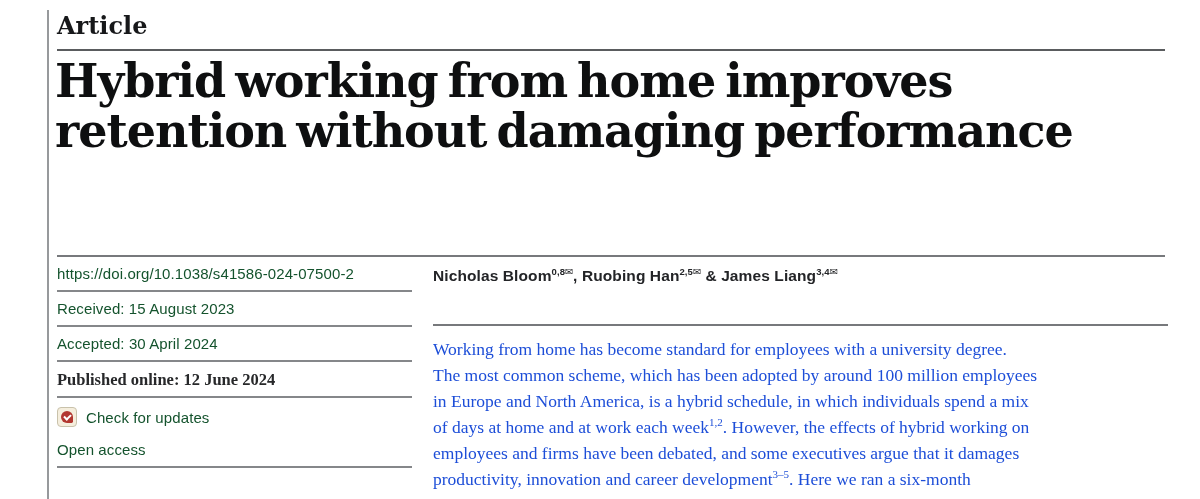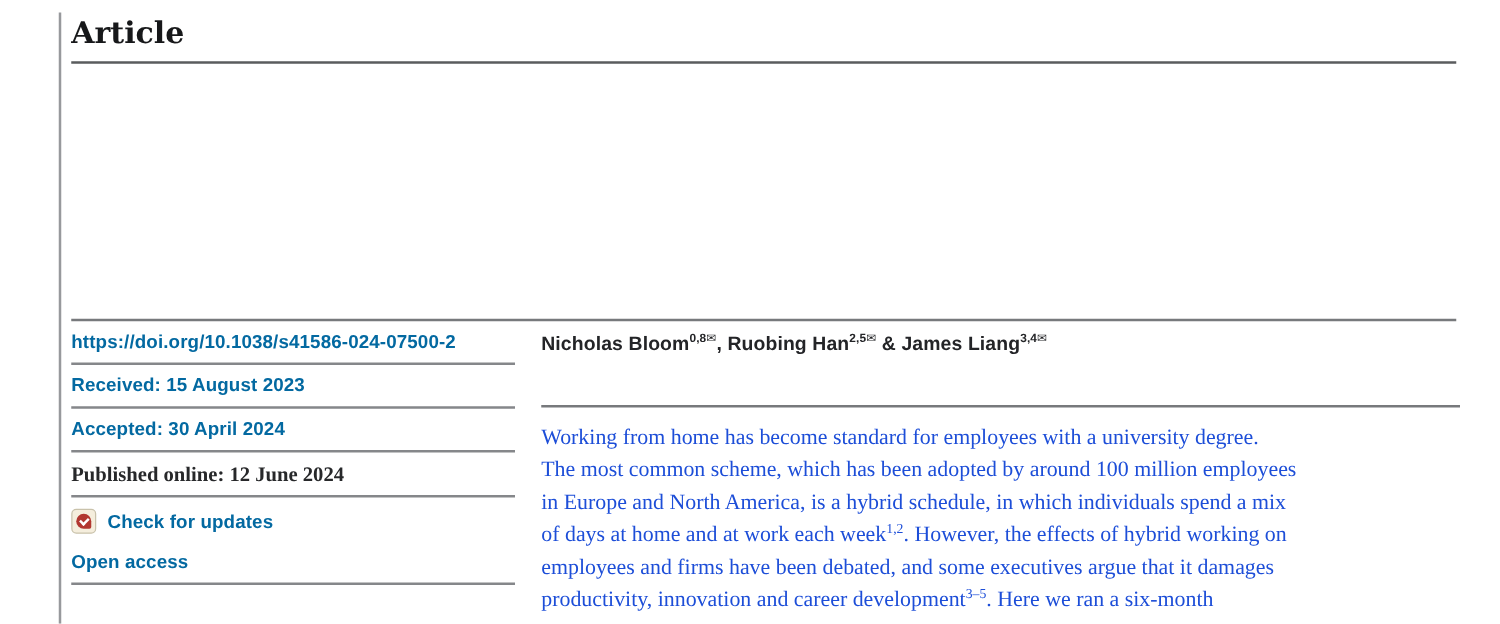--- a/index.html
+++ b/index.html
@@ -22,21 +22,21 @@
            font-weight:700; font-size:46px; line-height:50px; color:#0e0f10;
            letter-spacing:-1px; word-spacing:-5px; white-space:pre-line; }
 
   
   .mid-rule { position:absolute; left:57px; top:255px; width:1108px; height:2px; background:#77797c; }
 
   
   .meta-col { position:absolute; left:57px; top:257px; width:355px; }
   .meta-row { box-sizing:border-box; min-height:35px; padding:8px 0 6px;
               border-bottom:2px solid #85878a;
-              font-weight:700; font-size:15px; color:#0369a1; letter-spacing:0.1px; }
+              font-weight:400; font-size:15px; color:#14532d; letter-spacing:0.1px; }
   .meta-row.serif { font-family:"Liberation Serif","DejaVu Serif",serif;
                     font-size:16.5px; letter-spacing:0; font-weight:700; color:#27282a; }
   .meta-row.check { border-bottom:none; display:flex; align-items:center; gap:9px; padding-top:9px; }
 
   
   .crossmark { width:20px; height:20px; box-sizing:border-box; border-radius:4px;
                background:#f5eedd; border:1px solid #c9c2ab;
                display:inline-flex; align-items:center; justify-content:center; flex:0 0 auto; }
   .cm-glyph { position:relative; width:12px; height:12px; background:#b23730;
               border-radius:50% 50% 12% 50%; }
@@ -59,20 +59,22 @@
 <body>
 
 <div class="page">
 
   <div class="v-rule"></div>
 
   <div class="article-label">Article</div>
 
   <div class="header-rule"></div>
 
+  <h1 class="title">Hybrid working from home improves
+retention without damaging performance</h1>
 
   <div class="mid-rule"></div>
 
   <aside class="meta-col">
     <div class="meta-row">https://doi.org/10.1038/s41586-024-07500-2</div>
     <div class="meta-row">Received: 15 August 2023</div>
     <div class="meta-row">Accepted: 30 April 2024</div>
     <div class="meta-row serif">Published online: 12 June 2024</div>
     <div class="meta-row check">
       <span class="crossmark">

